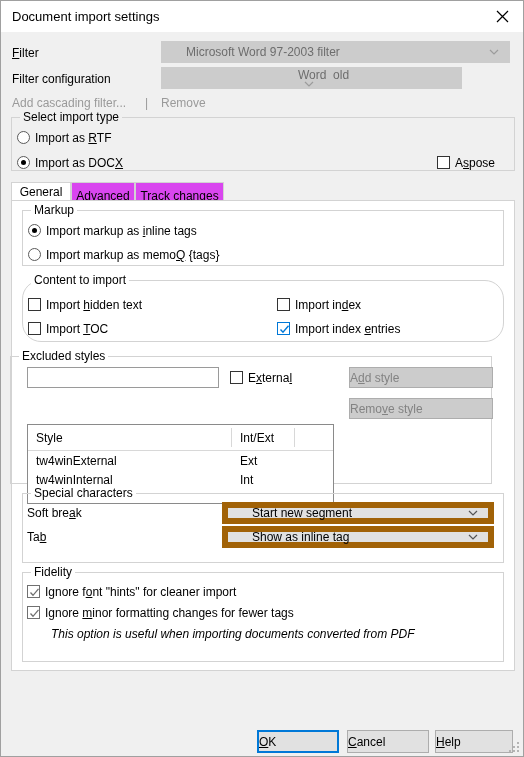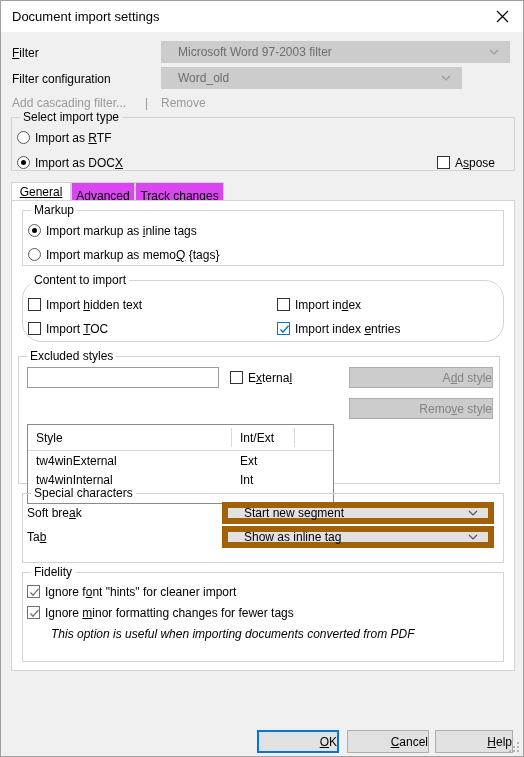--- a/index.html
+++ b/index.html
@@ -74,21 +74,21 @@
     background: #cccccc;
     display: flex;
     align-items: center;
   }
   .combo.enabled {
     background: #e1e1e1;
     border: 6px solid #a16207;
   }
   .combo .cval {
     flex: 1;
-    padding-left: 16px;
+    padding-left: 24px;
     font-size: 12px;
     color: #6d6d6d;
     white-space: nowrap;
     overflow: hidden;
   }
   .combo.enabled .cval { color: #000000; }
   .combo .carr {
     width: 18px;
     text-align: center;
     padding-right: 6px;
@@ -161,21 +161,20 @@
     display: flex;
     align-items: center;
     justify-content: center;
     padding: 0 9px;
     white-space: nowrap;
   }
   .tab.active {
     background: #ffffff;
     border-color: #d3d3d3;
     height: 19px;
-    text-decoration: underline;
   }
   #tabpanel {
     position: absolute;
     left: 10px; top: 168px;
     width: 504px; height: 471px;
     box-sizing: border-box;
     border: 1px solid #d3d3d3;
     background: #ffffff;
   }
 
@@ -197,21 +196,21 @@
   .btn {
     position: absolute;
     box-sizing: border-box;
     border: 1px solid #adadad;
     background: #cccccc;
     font-family: "Liberation Sans", sans-serif;
     font-size: 12px;
     color: #838383;
     display: flex;
     align-items: center;
-    justify-content: flex-end;
+    justify-content: flex-start;
     white-space: nowrap;
     cursor: default;
   }
   .btn.normal {
     background: #e1e1e1;
     border: 1px solid #adadad;
     color: #000000;
   }
   .btn.default {
     background: #e1e1e1;
@@ -310,21 +309,21 @@
     <div class="combo" style="left:160px; top:9px; width:349px;">
       <div class="cval">Microsoft Word 97-2003 filter</div>
       <div class="carr">
         <svg width="10" height="7" viewBox="0 0 10 7">
             <path d="M1 1 L5 5 L9 1" stroke="#9c9c9c" stroke-width="1.2" fill="none"></path>
           </svg>
       </div>
     </div>
 
     <div class="lbl" style="left:11px; top:40px;">Filter configuration</div>
-    <div class="combo" style="left:160px; top:35px; width:301px;">
+    <div class="combo" style="left:160px; top:35px; width:301px;flex-direction:column;">
       <div class="cval">Word_old</div>
       <div class="carr">
         <svg width="10" height="7" viewBox="0 0 10 7">
             <path d="M1 1 L5 5 L9 1" stroke="#9c9c9c" stroke-width="1.2" fill="none"></path>
           </svg>
       </div>
     </div>
 
     <div class="lbl dim" style="left:11px; top:64px;">Add cascading filter...</div>
     <div class="lbl dim" style="left:144px; top:64px;">|</div>
@@ -366,21 +365,21 @@
     <div class="lbl" style="left:294px; top:266px;">Import in<span class="u">d</span>ex</div>
     <div class="cbox" style="left:27px; top:290px;"></div>
     <div class="lbl" style="left:45px; top:290px;">Import <span class="u">T</span>OC</div>
     <div class="cbox blue" style="left:276px; top:290px;">
       <svg width="11" height="11" viewBox="0 0 11 11">
           <path d="M1.5 5.5 L4 8.3 L9.5 1.8" stroke="#0078d7" stroke-width="1.4" fill="none"></path>
         </svg>
     </div>
     <div class="lbl" style="left:294px; top:290px;">Import index <span class="u">e</span>ntries</div>
 
-    <div class="group onwhite" style="left:17px; top:324px; width:482px; height:128px;">
+    <div class="group onwhite" style="left:9px; top:324px; width:482px; height:128px;">
       <div class="gtitle">Excluded styles</div>
     </div>
     <input class="tinput" style="left: 26px; top: 335px; width: 192px;" value="">
     <div class="cbox" style="left:229px; top:339px;"></div>
     <div class="lbl" style="left:247px; top:339px;">E<span class="u">x</span>terna<span class="u">l</span></div>
     <div class="btn" style="left:348px; top:335px; width:144px; height:21px;">
       <span>A<span class="u">d</span>d style</span>
     </div>
     <div class="btn" style="left:348px; top:366px; width:144px; height:21px;">
       <span>Remo<span class="u">v</span>e style</span>

